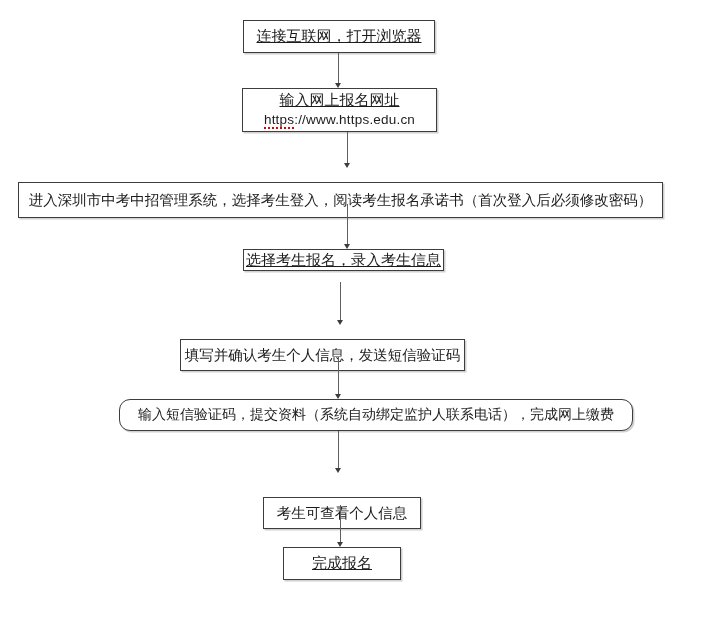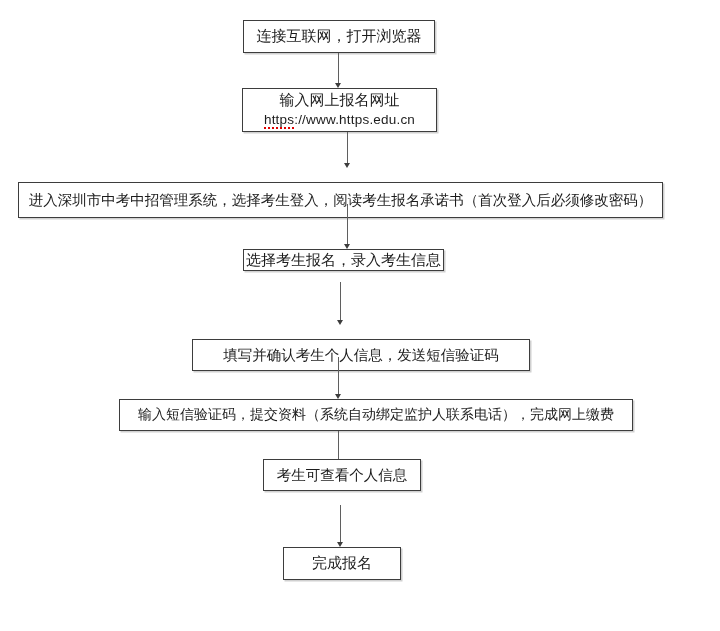--- a/index.html
+++ b/index.html
@@ -26,23 +26,23 @@
     flex-direction: column;
     align-items: center;
     justify-content: center;
     text-align: center;
     white-space: nowrap;
   }
   .flow-box .label {
     display: block;
     line-height: 1.25;
   }
-  .fs15 { font-size: 15px; }
+  .fs15 { font-size: 15px; text-decoration: underline; }
   .fs145 { font-size: 14.5px; margin-top: 14px; }
-  .fs14 { font-size: 14px; }
+  .fs14 { font-size: 14px; border-radius: 11px; }
   .url-line {
     font-size: 13.5px;
     line-height: 1.2;
     margin-top: 2px;
     letter-spacing: 0.2px;
   }
   .url-prefix {
     border-bottom: 2px dotted #e00000;
     margin-top: 12px;
   }
@@ -88,33 +88,33 @@
   </div>
 
   <div class="connector" style="left:347px; top:204px; height:41px;"></div>
 
   <div class="flow-box fs15" style="left:243px; top:249px; width:201px; height:22px;">
     <span class="label">选择考生报名，录入考生信息</span>
   </div>
 
   <div class="connector" style="left:340px; top:282px; height:39px;"></div>
 
-  <div class="flow-box fs145" style="left:192px; top:325px; width:338px; height:32px;">
+  <div class="flow-box fs145" style="left:180px; top:325px; width:285px; height:32px;">
     <span class="label">填写并确认考生个人信息，发送短信验证码</span>
   </div>
 
   <div class="connector" style="left:338px; top:357px; height:38px;"></div>
 
   <div class="flow-box fs14" style="left:119px; top:399px; width:514px; height:32px;">
     <span class="label">输入短信验证码，提交资料（系统自动绑定监护人联系电话），完成网上缴费</span>
   </div>
 
   <div class="connector" style="left:338px; top:431px; height:38px;"></div>
 
-  <div class="flow-box fs145" style="left:263px; top:445px; width:158px; height:32px;">
+  <div class="flow-box fs145" style="left:263px; top:483px; width:158px; height:32px;">
     <span class="label">考生可查看个人信息</span>
   </div>
 
   <div class="connector" style="left:340px; top:505px; height:38px;"></div>
 
   <div class="flow-box fs15" style="left:283px; top:547px; width:118px; height:33px;">
     <span class="label">完成报名</span>
   </div>
 
 </div>

